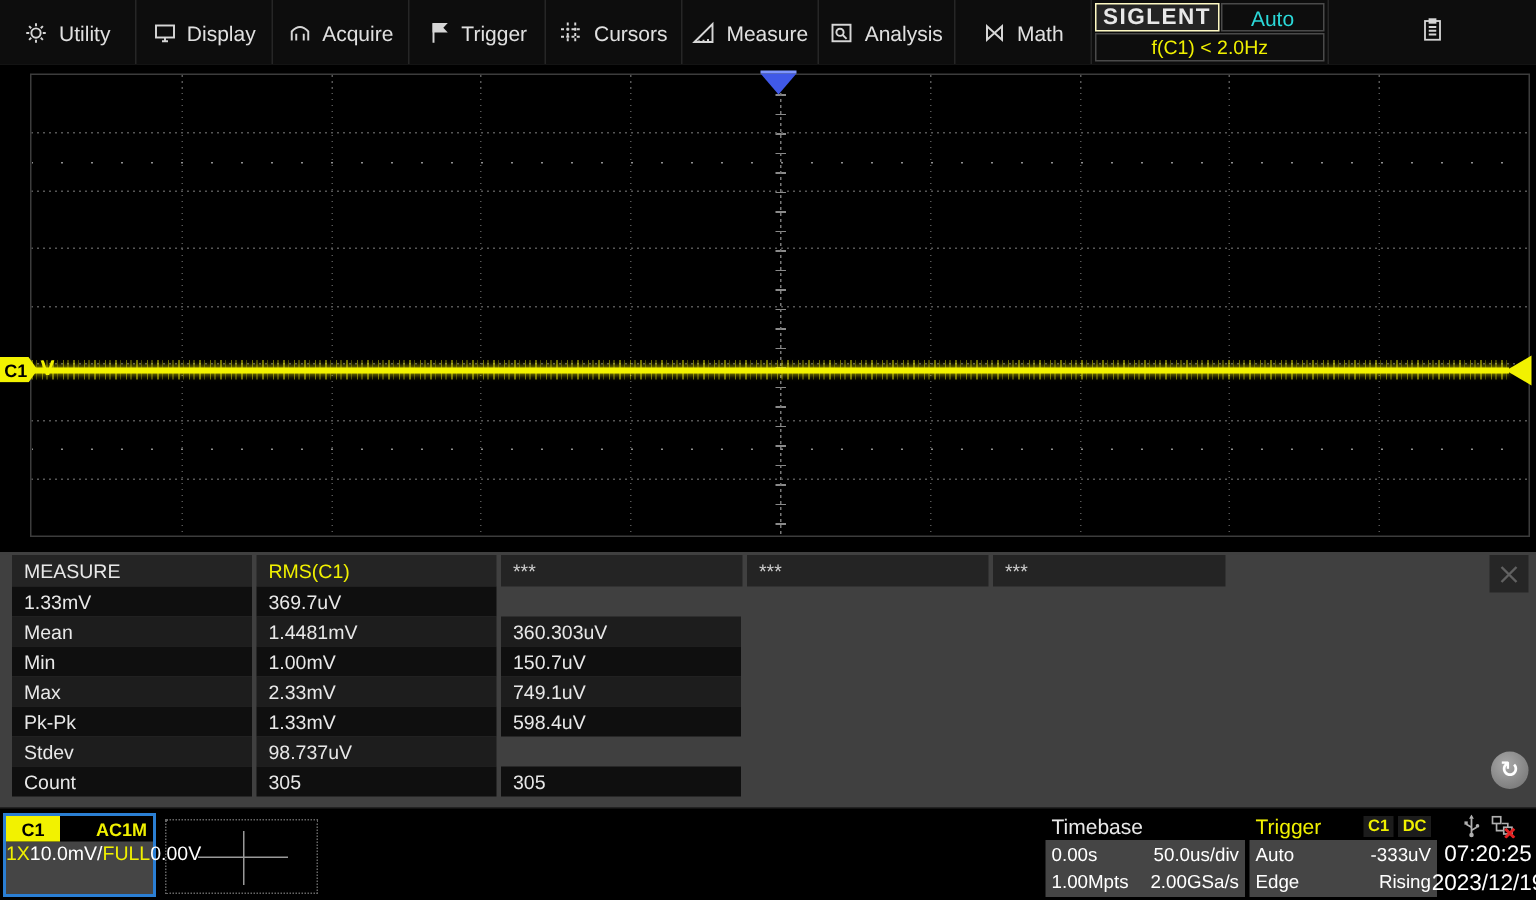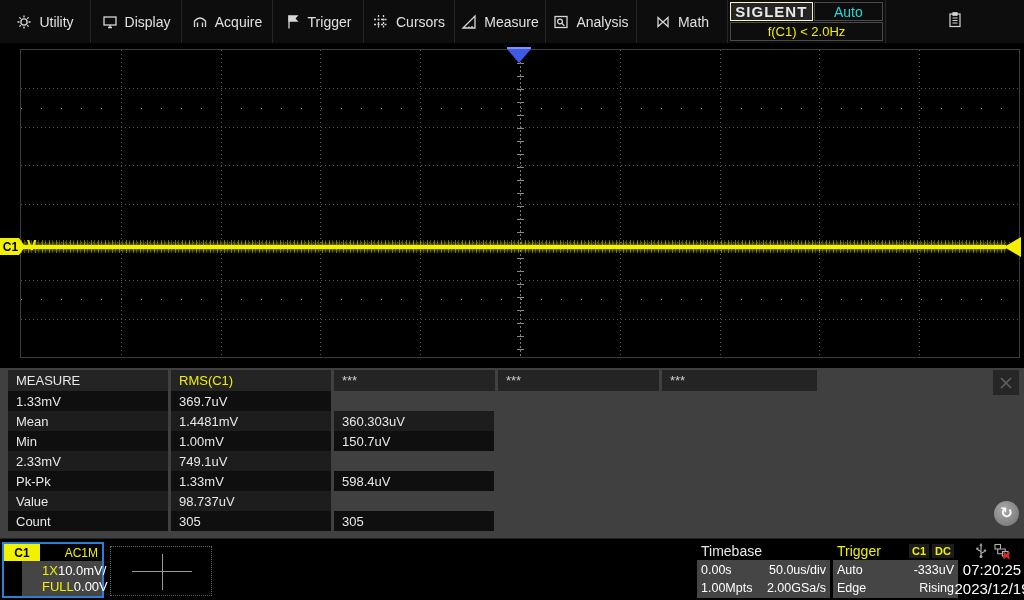--- a/index.html
+++ b/index.html
@@ -61,22 +61,22 @@
       background:radial-gradient(circle at 40% 35%,#a9a9a9,#6f6f6f);display:flex;align-items:center;justify-content:center;cursor:pointer;}
   #meas-reset span{color:#fff;font-size:15px;font-weight:bold;line-height:1;font-family:"DejaVu Sans",sans-serif;}
 
   
   #bottombar{position:absolute;left:0;top:538px;width:1024px;height:62px;background:#000;border-top:1px solid #222;}
   .infobox{position:absolute;top:3px;height:56px;box-sizing:border-box;}
   #ch1-box{left:2px;width:102px;border:2px solid #2b7fd4;background:#000;cursor:pointer;}
   #ch1-head{height:17px;display:flex;align-items:center;justify-content:space-between;background:#000;}
   #ch1-badge{background:#f2f200;color:#000;font-size:12px;font-weight:bold;height:100%;width:36px;
       display:flex;align-items:center;justify-content:center;}
-  #ch1-coupling{color:#f0f000;font-size:12px;font-weight:normal;padding-right:4px;}
-  #ch1-body{background:#454545;height:35px;display:flex;flex-direction:column;justify-content:space-evenly;padding:0 20px;margin-left:18px;}
+  #ch1-coupling{color:#f0f000;font-size:12px;font-weight:bold;padding-right:4px;}
+  #ch1-body{background:#454545;height:35px;display:flex;flex-direction:row;justify-content:space-evenly;padding:0 0;}
   .chrow{display:flex;justify-content:space-between;font-size:13px;}
   .chrow .lab{color:#f0f000;} .chrow .val{color:#fff;}
 
   #add-ch{left:110px;width:102px;height:50px;top:7px;border:1px dotted #666;cursor:pointer;}
   #add-ch .hbar{position:absolute;left:21px;top:24px;width:60px;height:1px;background:#999;}
   #add-ch .vbar{position:absolute;left:51px;top:7px;width:1px;height:36px;background:#999;}
 
   #tb-box{left:697px;width:133px;background:#000;cursor:pointer;}
   .ibox-head{height:18px;display:flex;align-items:center;justify-content:space-between;padding:0 4px;font-size:14px;background:#000;}
   .ibox-body{background:#454545;height:38px;display:flex;flex-direction:column;justify-content:space-evenly;padding:0 4px;}
@@ -236,30 +236,31 @@
       <div class="mcell w0">Mean</div>
       <div class="mcell w1">1.4481mV</div>
       <div class="mcell w2">360.303uV</div>
     </div>
     <div class="mrow rowD">
       <div class="mcell w0">Min</div>
       <div class="mcell w1">1.00mV</div>
       <div class="mcell w2">150.7uV</div>
     </div>
     <div class="mrow rowL">
+      <div class="mcell w0">Max</div>
       <div class="mcell w1">2.33mV</div>
       <div class="mcell w2">749.1uV</div>
     </div>
     <div class="mrow rowD">
       <div class="mcell w0">Pk-Pk</div>
       <div class="mcell w1">1.33mV</div>
       <div class="mcell w2">598.4uV</div>
     </div>
     <div class="mrow rowL">
-      <div class="mcell w0">Value</div>
+      <div class="mcell w0">Stdev</div>
       <div class="mcell w2">98.737uV</div>
     </div>
     <div class="mrow rowD">
       <div class="mcell w0">Count</div>
       <div class="mcell w1">305</div>
       <div class="mcell w2">305</div>
     </div>
 
     <div id="meas-close">
       <svg width="16" height="16" viewBox="0 0 16 16">

